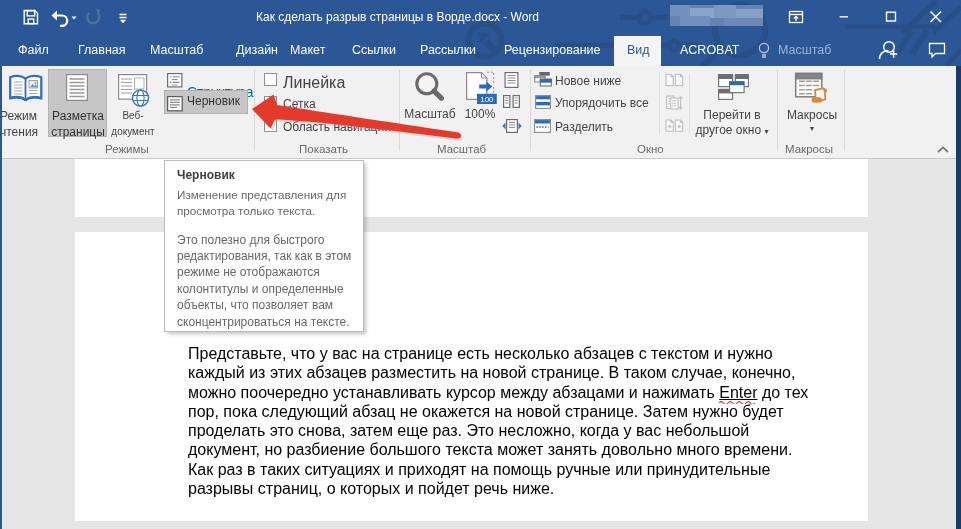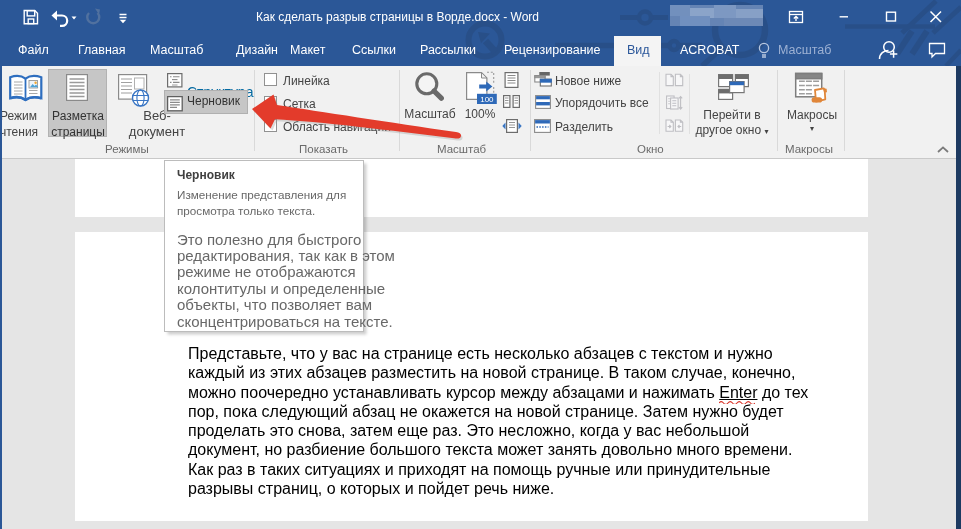--- a/index.html
+++ b/index.html
@@ -166,21 +166,21 @@
   <g stroke="#a0a0a0" stroke-width="1.2">
     <path d="M3 5 h11 M3 8.5 h11 M3 12 h11 M3 15.5 h11 M3 19 h11"></path>
   </g>
   <rect x="16.5" y="4" width="9.5" height="11" fill="#ffffff" stroke="#b0b0b0" stroke-width="1"></rect>
   <circle cx="22.5" cy="24" r="8" fill="#ffffff" stroke="#3a76c4" stroke-width="1.4"></circle>
   <g stroke="#3a76c4" fill="none" stroke-width="1.1">
     <ellipse cx="22.5" cy="24" rx="3.6" ry="8"></ellipse>
     <path d="M14.7 21.5 h15.6 M14.7 26.5 h15.6"></path>
   </g>
 </svg>
-<div class="abs" style="left:104px;top:108px;width:58px;text-align:center;font-size:13px;color:#444;line-height:16px;margin-left:24px;">Веб-<br>документ</div>
+<div class="abs" style="left:104px;top:108px;width:58px;text-align:center;font-size:10px;color:#444;line-height:16px;">Веб-<br>документ</div>
 
 <svg class="abs" style="left:167px;top:72.5px" width="16" height="15" viewBox="0 0 16 15">
   <rect x="0.6" y="0.6" width="14.3" height="13.3" fill="#fdfdfd" stroke="#6d6d6d" stroke-width="1.2"></rect>
   <g stroke="#8a8a8a" stroke-width="1.1">
     <path d="M3 3.8 h1.5 M6 3.8 h6.5"></path>
     <path d="M5 6.6 h5.5"></path>
     <path d="M3 9.4 h1.5 M6 9.4 h6.5"></path>
     <path d="M5 12 h5.5" stroke="#a5a5a5"></path>
   </g>
 </svg>
@@ -189,21 +189,21 @@
 <div class="abs" style="left:164px;top:90px;width:84px;height:24px;background:#c6c6c6;border:1px solid #b0b0b0;"></div>
 <svg class="abs" style="left:167px;top:95.5px" width="16" height="16" viewBox="0 0 16 16">
   <rect x="0.6" y="0.6" width="14.6" height="14.2" fill="#ffffff" stroke="#5f5f5f" stroke-width="1.3"></rect>
   <g stroke="#8a8a8a" stroke-width="1.1">
     <path d="M3 3.9 h9.8 M3 6.4 h9.8 M3 8.9 h9.8 M3 11.4 h7"></path>
   </g>
 </svg>
 <div class="abs" style="left:187px;top:94px;font-size:12px;color:#333;">Черновик</div>
 
 <div class="abs" style="left:264px;top:73px;width:13px;height:13px;background:#fff;border:1px solid #919191;"></div>
-<div class="abs" style="left:283px;top:74px;font-size:12px;color:#444;text-align:right;">Линейка</div>
+<div class="abs" style="left:283px;top:74px;font-size:16px;color:#444;text-align:right;">Линейка</div>
 <div class="abs" style="left:264px;top:96px;width:13px;height:13px;background:#fff;border:1px solid #919191;"></div>
 <div class="abs" style="left:283px;top:97px;font-size:12px;color:#444;">Сетка</div>
 <div class="abs" style="left:264px;top:119px;width:13px;height:13px;background:#fff;border:1px solid #919191;"></div>
 <div class="abs" style="left:283px;top:120px;font-size:12px;color:#444;">Область навигации</div>
 
 <svg class="abs" style="left:412px;top:70px" width="32" height="32" viewBox="0 0 32 32">
   <circle cx="14.8" cy="13.8" r="10" fill="#f4f4f4" stroke="#6a6a6a" stroke-width="3.1"></circle>
   <path d="M22 21 L 29.3 28.2" stroke="#6a6a6a" stroke-width="5.2" stroke-linecap="round"></path>
 </svg>
 <div class="abs" style="left:400px;top:107px;width:60px;text-align:center;font-size:12px;color:#444;">Масштаб</div>
@@ -337,20 +337,20 @@
 разрывы страниц, о которых и пойдет речь ниже.
 </div>
 
 <div class="abs" style="left:956px;top:66px;width:5px;height:463px;background:#1d3a61;"></div>
 
 <div class="abs" style="left:0;top:66px;width:2px;height:463px;background:#2b5797;"></div>
 
 <div class="abs" style="left:164px;top:160px;width:200px;height:172px;background:#ffffff;border:1px solid #bcbcbc;box-shadow:2.5px 2.5px 3px rgba(0,0,0,0.2);"></div>
 <div class="abs" style="left:177px;top:168px;font-size:12px;font-weight:bold;color:#404040;">Черновик</div>
 <div class="abs" style="left:177px;top:186.5px;font-size:11.7px;line-height:16.4px;color:#686868;">Изменение представления для<br>просмотра только текста.</div>
-<div class="abs" style="left:177px;top:231.5px;font-size:15px;line-height:16.4px;color:#686868;">Это полезно для быстрого<br>редактирования, так как в этом<br>режиме не отображаются<br>колонтитулы и определенные<br>объекты, что позволяет вам<br>сконцентрироваться на тексте.</div>
+<div class="abs" style="left:177px;top:231.5px;font-size:12px;line-height:16.4px;color:#686868;">Это полезно для быстрого<br>редактирования, так как в этом<br>режиме не отображаются<br>колонтитулы и определенные<br>объекты, что позволяет вам<br>сконцентрироваться на тексте.</div>
 
 <svg class="abs" style="left:245px;top:88px" width="225" height="60" viewBox="0 0 225 60">
   <g transform="translate(-245,-88)">
     <path d="M253.5 111 L275 96.5 L278.5 107 C 321.5 113.5, 391.5 124.5, 457.5 134 Q 463 135, 462.5 138 Q 462 141.5, 455.5 140.3 C 391.5 132.5, 321.5 123.5, 276.5 121.3 L272.5 130.5 Z" fill="#9c9c9c" opacity="0.35"></path>
     <path d="M252 109 L273.5 94.5 L277 105 C 320 111.5, 390 122.5, 456 132 Q 461.5 133, 461 136 Q 460.5 139.5, 454 138.3 C 390 130.5, 320 121.5, 275 119.3 L270.5 128.5 Z" fill="#e33b2b"></path>
   </g>
 </svg>
 
 </body></html>

